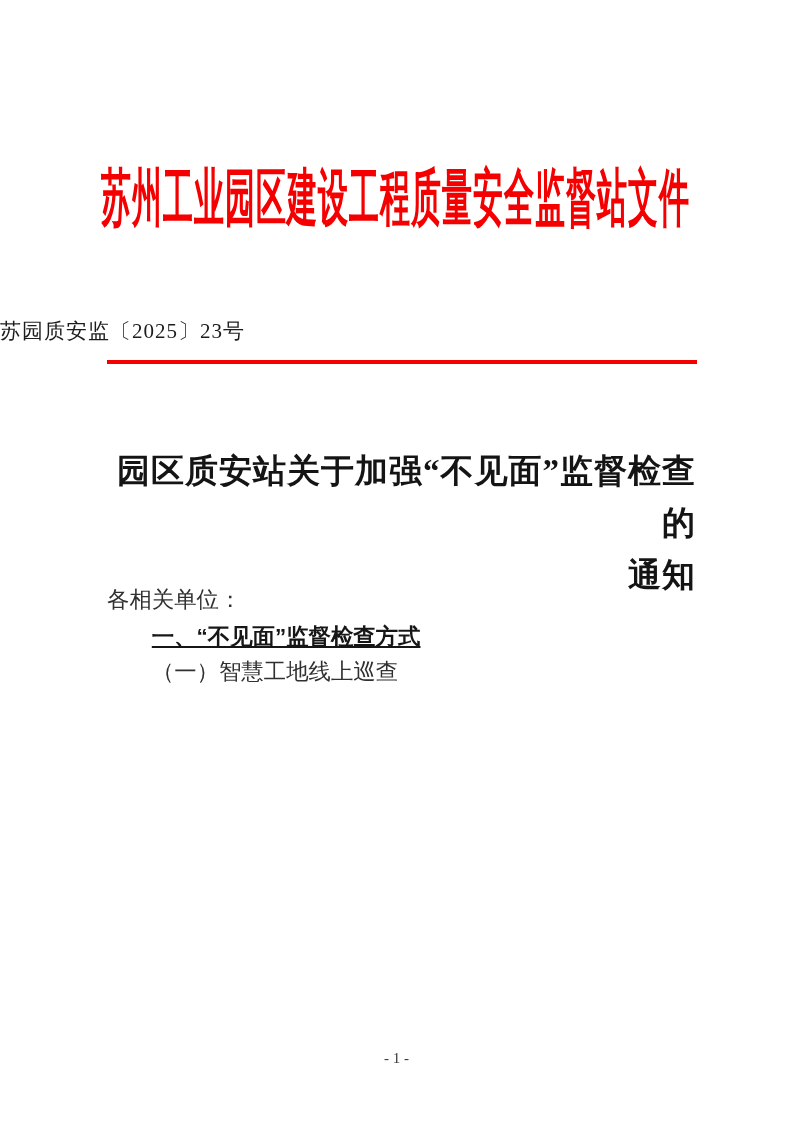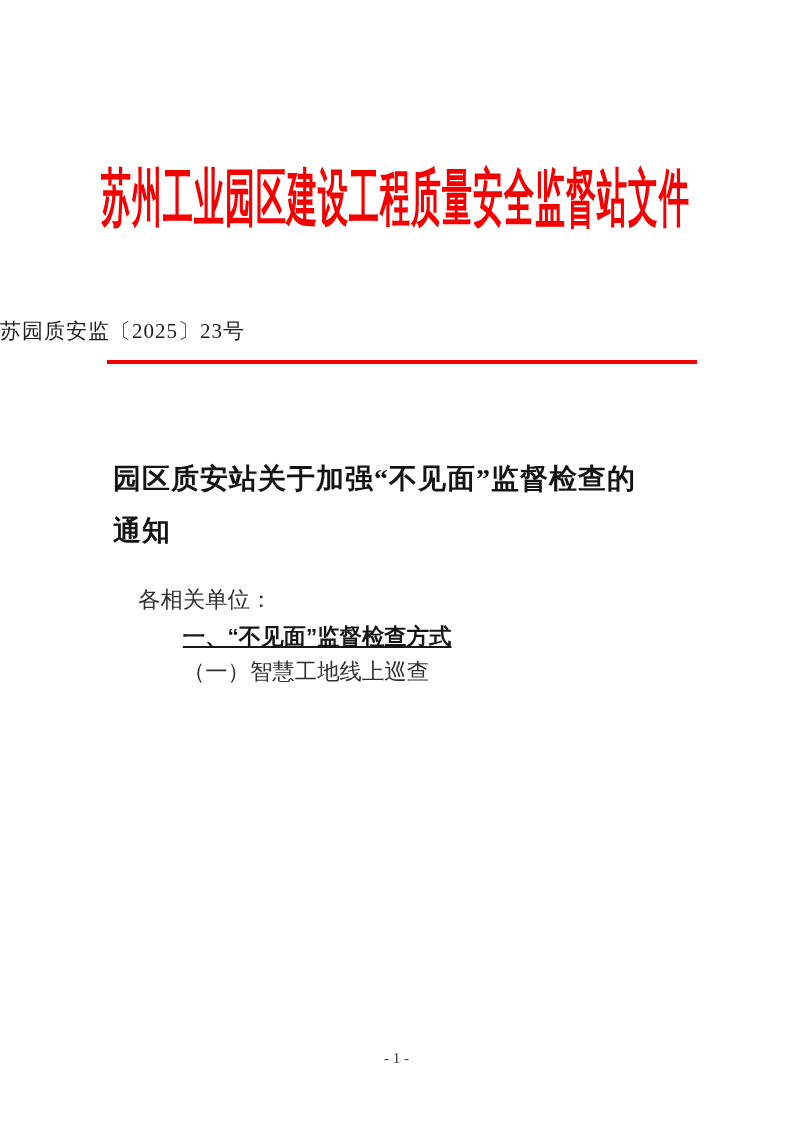--- a/index.html
+++ b/index.html
@@ -54,40 +54,39 @@
     width: 590px;
     height: 4px;
     background: #f40000;
   }
   
   .doc-title {
     position: absolute;
     top: 441px;
     left: 101px;
     width: 591px;
-    margin: 12px;
-    text-align: left;
-    font-size: 28px;
+    margin: 4px;
+    text-align: right;
+    font-size: 33px;
     font-weight: bold;
     line-height: 52px;
     letter-spacing: 1px;
     color: #141414;
   }
   .title-line { display: block; }
   
   .body-block {
     position: absolute;
     top: 581px;
     left: 107px;
     width: 591px;
     font-size: 22.4px;
     line-height: 37px;
     text-align: justify;
     color: #303030;
-    margin-left: 31px;
   }
   .body-block p { margin: 0; }
   .indent { text-indent: 2em; }
   .heading1 {
     font-family: "Liberation Sans", sans-serif;
     font-weight: bold;
     color: #161616;
     text-decoration: underline;
   }
   .heading2 {

